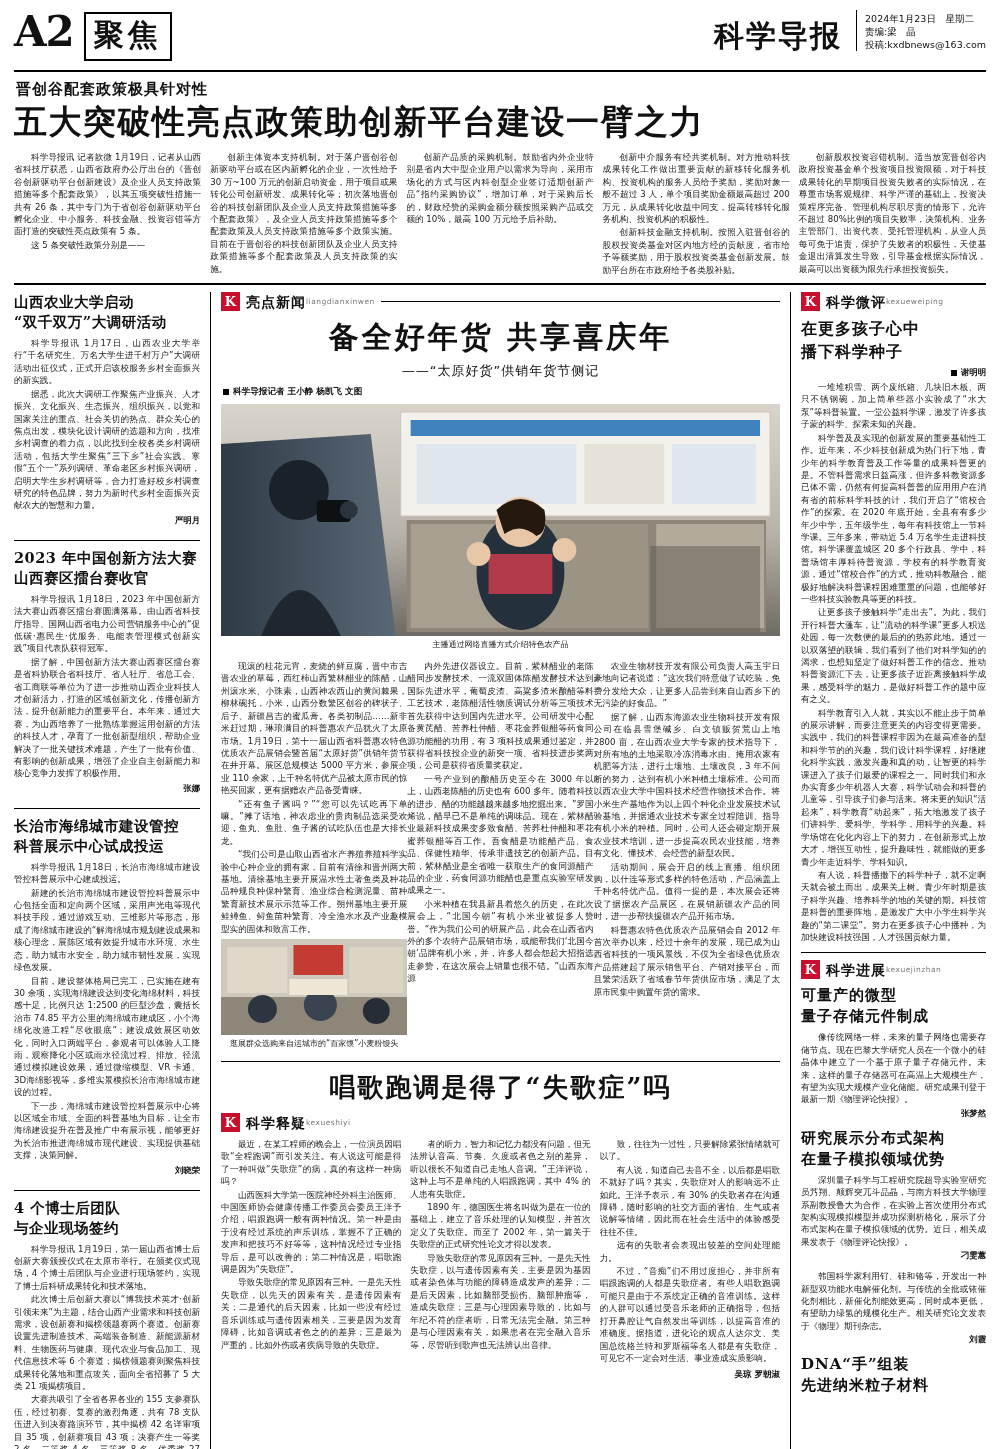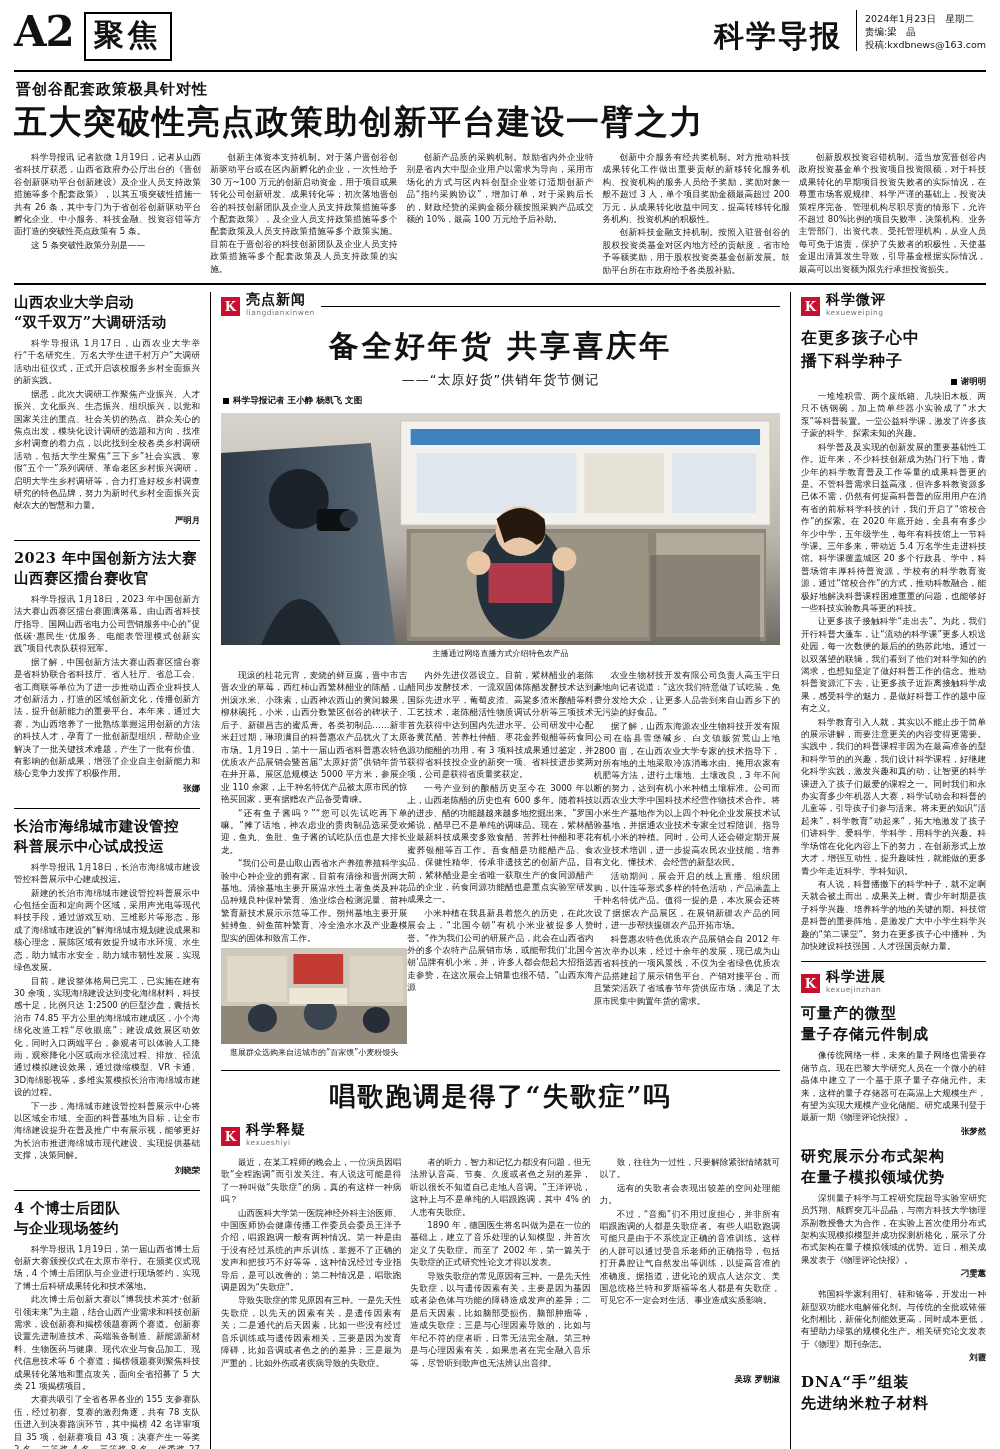--- a/index.html
+++ b/index.html
@@ -46,21 +46,21 @@
   .art:last-child { border-bottom:none; }
   .art-title { font-family:"DejaVu Serif", serif; font-weight:bold; font-size:14.5px; line-height:20px; letter-spacing:0.5px; margin-bottom:5px; }
   .byline { text-align:right; font-size:8.4px; margin-top:3px; font-weight:bold; }
 
   
   .badge { display:flex; align-items:center; gap:6px; margin-bottom:6px; }
   .badge .k { width:19px; height:19px; background:#c8102e; color:#fff; font-family:"DejaVu Serif", serif;
      font-weight:bold; font-size:13px; display:flex; align-items:center; justify-content:center; }
   .badge .label { font-family:"DejaVu Serif", serif; font-weight:bold; font-size:14px; letter-spacing:1px; }
   .badge .pinyin { font-size:7.5px; color:#777; letter-spacing:.5px; }
-  .badge .txt { display:flex; flex-direction:column; line-height:14px; }
+  .badge .txt { display:flex; flex-direction:row; line-height:14px; }
   .badge-line { flex:1; height:1px; background:#000; }
 
   
   .feature-head { text-align:center; }
   .feature-title { font-family:"DejaVu Serif", serif; font-size:30px; font-weight:bold; letter-spacing:3px; margin:2px 0 4px 0; }
   .feature-sub { font-size:13px; letter-spacing:1px; margin-bottom:6px; }
   .feature-credit { font-size:8.6px; margin:4px 0 6px 2px; font-weight:bold; }
   .feature-credit .sq { display:inline-block; width:6px; height:6px; background:#000; margin-right:4px; vertical-align:middle; }
 
   .photo { background:#6b6f74; position:relative; overflow:hidden; }
@@ -289,20 +289,21 @@
             <p>山西医科大学第一医院神经外科主治医师、中国医师协会健康传播工作委员会委员王洋予介绍，唱跟跑调一般有两种情况。第一种是由于没有经过系统的声乐训练，掌握不了正确的发声和把技巧不好等等，这种情况经过专业指导后，是可以改善的；第二种情况是，唱歌跑调是因为“失歌症”。</p>
             <p>导致失歌症的常见原因有三种。一是先天性失歌症，以先天的因素有关，是遗传因素有关；二是通代的后天因素，比如一些没有经过音乐训练或与遗传因素相关，三要是因为发育障碍，比如音调或者色之的的差异；三是最为严重的，比如外伤或者疾病导致的失歌症。</p>
           </div>
           <div class="body-text">
             <p>者的听力，智力和记忆力都没有问题，但无法辨认音高、节奏、久度或者色之别的差异，听以很长不知道自己走地人音调。”王洋评说，这种上与不是单纯的人唱跟跑调，其中 4% 的人患有失歌症。</p>
             <p>1890 年，德国医生将名叫做为是在一位的基础上，建立了音乐处理的认知模型，并首次定义了失歌症。而至了 2002 年，第一篇关于失歌症的正式研究性论文才得以发表。</p>
             <p>导致失歌症的常见原因有三种。一是先天性失歌症，以与遗传因素有关，主要是因为基因或者染色体与功能的障碍造成发声的差异；二是后天因素，比如脑部受损伤、脑部肿瘤等，造成失歌症；三是与心理因素导致的，比如与年纪不符的症者听，日常无法完全融。第三种是与心理因素有关，如果患者在完全融入音乐等，尽管听到歌声也无法辨认出音律。</p>
           </div>
           <div class="body-text">
             <p>致，往往为一过性，只要解除紧张情绪就可以了。</p>
+            <p>有人说，知道自己去音不全，以后都是唱歌不就好了吗？其实，失歌症对人的影响远不止如此。王洋予表示，有 30% 的失歌者存在沟通障碍，随时影响的社交方面的害怕、生气或者说解等情绪，因此而在社会生活中的体验感受往往不佳。</p>
             <p>远有的失歌者会表现出较差的空间处理能力。</p>
             <p>不过，“音痴”们不用过度担心，并非所有唱跟跑调的人都是失歌症者。有些人唱歌跑调可能只是由于不系统定正确的音准训练。这样的人群可以通过受音乐老师的正确指导，包括打开鼻腔让气自然发出等训练，以提高音准的准确度。据指道，进化论的观点人达尔文、美国总统格兰特和罗斯福等名人都是有失歌症，可见它不一定会对生活、事业造成实质影响。</p>
           </div>
         </div>
         <div class="bottom-byline">吴琼 罗朝淑</div>
       </div>
 
     </div>
 
     <div class="col-right vrule" style="padding-left:10px;">

